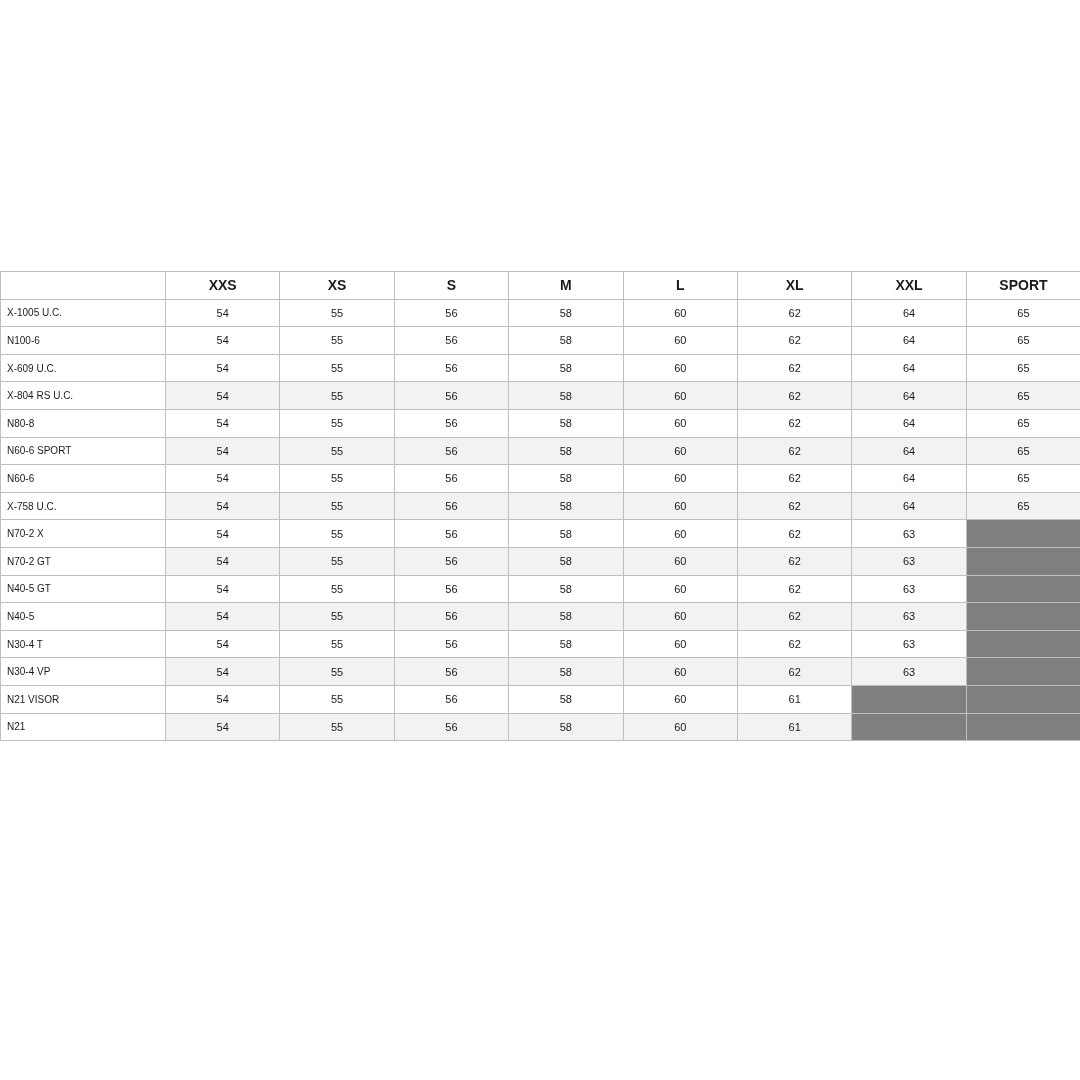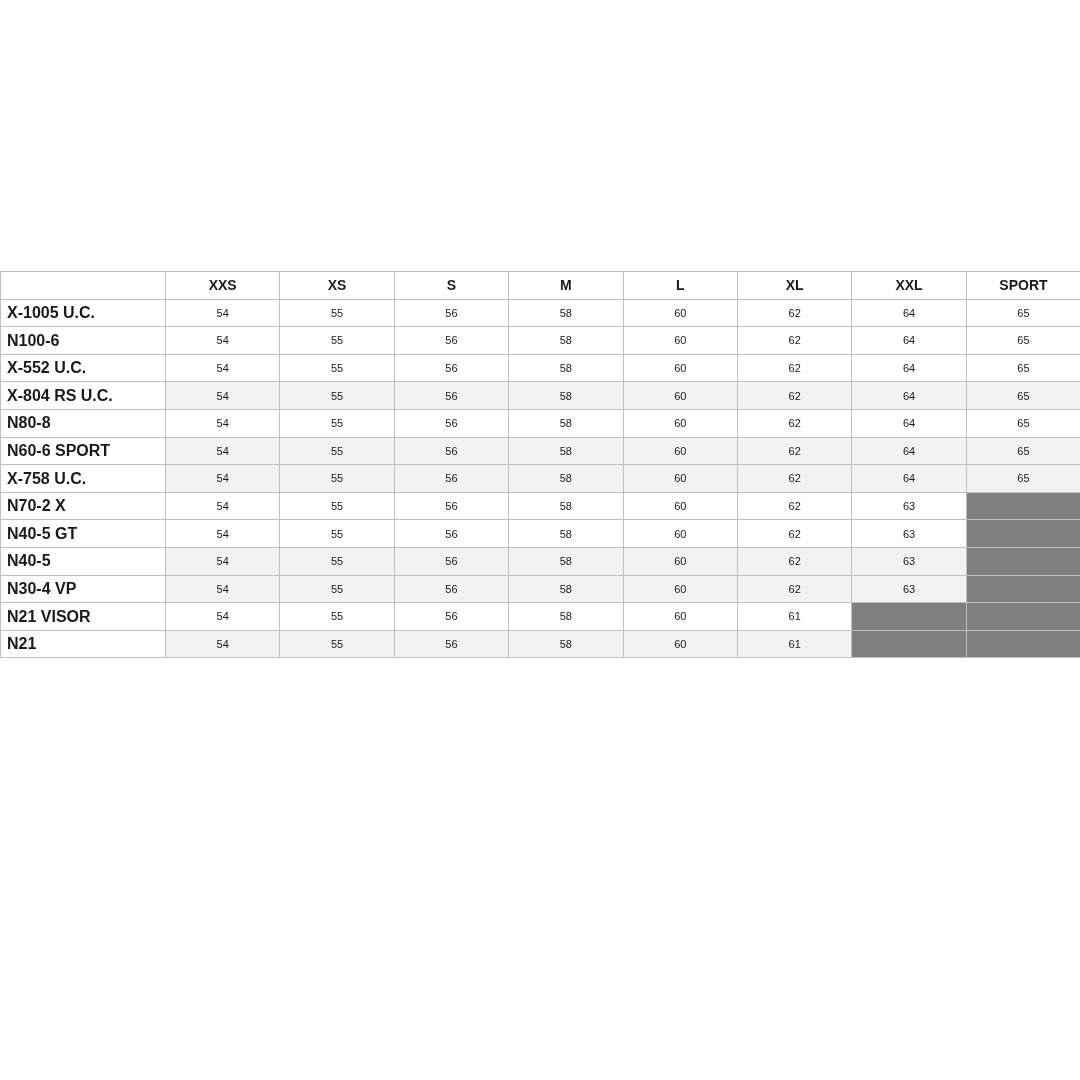--- a/index.html
+++ b/index.html
@@ -48,22 +48,22 @@
     font-size: 14px;
     background: #ffffff;
   }
   table.size-chart thead th.corner {
     border-left: 1px solid #bfbfbf;
     border-top: 1px solid #bfbfbf;
     background: #ffffff;
   }
   table.size-chart td.model {
     text-align: left;
-    font-weight: bold;
-    font-size: 16px;
+    font-weight: normal;
+    font-size: 10px;
     background: #ffffff;
   }
   table.size-chart td.val {
     text-align: center;
     font-size: 11px;
   }
   tr.odd td { background: #ffffff; }
   tr.even td { background: #f2f2f2; }
   tr.odd td.blocked,
   tr.even td.blocked {
@@ -117,21 +117,21 @@
             <td class="val">54</td>
             <td class="val">55</td>
             <td class="val">56</td>
             <td class="val">58</td>
             <td class="val">60</td>
             <td class="val">62</td>
             <td class="val">64</td>
             <td class="val">65</td>
           </tr>
           <tr class="odd">
-            <td class="model">X-552 U.C.</td>
+            <td class="model">X-609 U.C.</td>
             <td class="val">54</td>
             <td class="val">55</td>
             <td class="val">56</td>
             <td class="val">58</td>
             <td class="val">60</td>
             <td class="val">62</td>
             <td class="val">64</td>
             <td class="val">65</td>
           </tr>
           <tr class="even">
@@ -160,20 +160,31 @@
             <td class="model">N60-6 SPORT</td>
             <td class="val">54</td>
             <td class="val">55</td>
             <td class="val">56</td>
             <td class="val">58</td>
             <td class="val">60</td>
             <td class="val">62</td>
             <td class="val">64</td>
             <td class="val">65</td>
           </tr>
+          <tr class="odd">
+            <td class="model">N60-6</td>
+            <td class="val">54</td>
+            <td class="val">55</td>
+            <td class="val">56</td>
+            <td class="val">58</td>
+            <td class="val">60</td>
+            <td class="val">62</td>
+            <td class="val">64</td>
+            <td class="val">65</td>
+          </tr>
           <tr class="even">
             <td class="model">X-758 U.C.</td>
             <td class="val">54</td>
             <td class="val">55</td>
             <td class="val">56</td>
             <td class="val">58</td>
             <td class="val">60</td>
             <td class="val">62</td>
             <td class="val">64</td>
             <td class="val">65</td>
@@ -182,33 +193,55 @@
             <td class="model">N70-2 X</td>
             <td class="val">54</td>
             <td class="val">55</td>
             <td class="val">56</td>
             <td class="val">58</td>
             <td class="val">60</td>
             <td class="val">62</td>
             <td class="val">63</td>
             <td class="val blocked"></td>
           </tr>
+          <tr class="even">
+            <td class="model">N70-2 GT</td>
+            <td class="val">54</td>
+            <td class="val">55</td>
+            <td class="val">56</td>
+            <td class="val">58</td>
+            <td class="val">60</td>
+            <td class="val">62</td>
+            <td class="val">63</td>
+            <td class="val blocked"></td>
+          </tr>
           <tr class="odd">
             <td class="model">N40-5 GT</td>
             <td class="val">54</td>
             <td class="val">55</td>
             <td class="val">56</td>
             <td class="val">58</td>
             <td class="val">60</td>
             <td class="val">62</td>
             <td class="val">63</td>
             <td class="val blocked"></td>
           </tr>
           <tr class="even">
             <td class="model">N40-5</td>
+            <td class="val">54</td>
+            <td class="val">55</td>
+            <td class="val">56</td>
+            <td class="val">58</td>
+            <td class="val">60</td>
+            <td class="val">62</td>
+            <td class="val">63</td>
+            <td class="val blocked"></td>
+          </tr>
+          <tr class="odd">
+            <td class="model">N30-4 T</td>
             <td class="val">54</td>
             <td class="val">55</td>
             <td class="val">56</td>
             <td class="val">58</td>
             <td class="val">60</td>
             <td class="val">62</td>
             <td class="val">63</td>
             <td class="val blocked"></td>
           </tr>
           <tr class="even">

